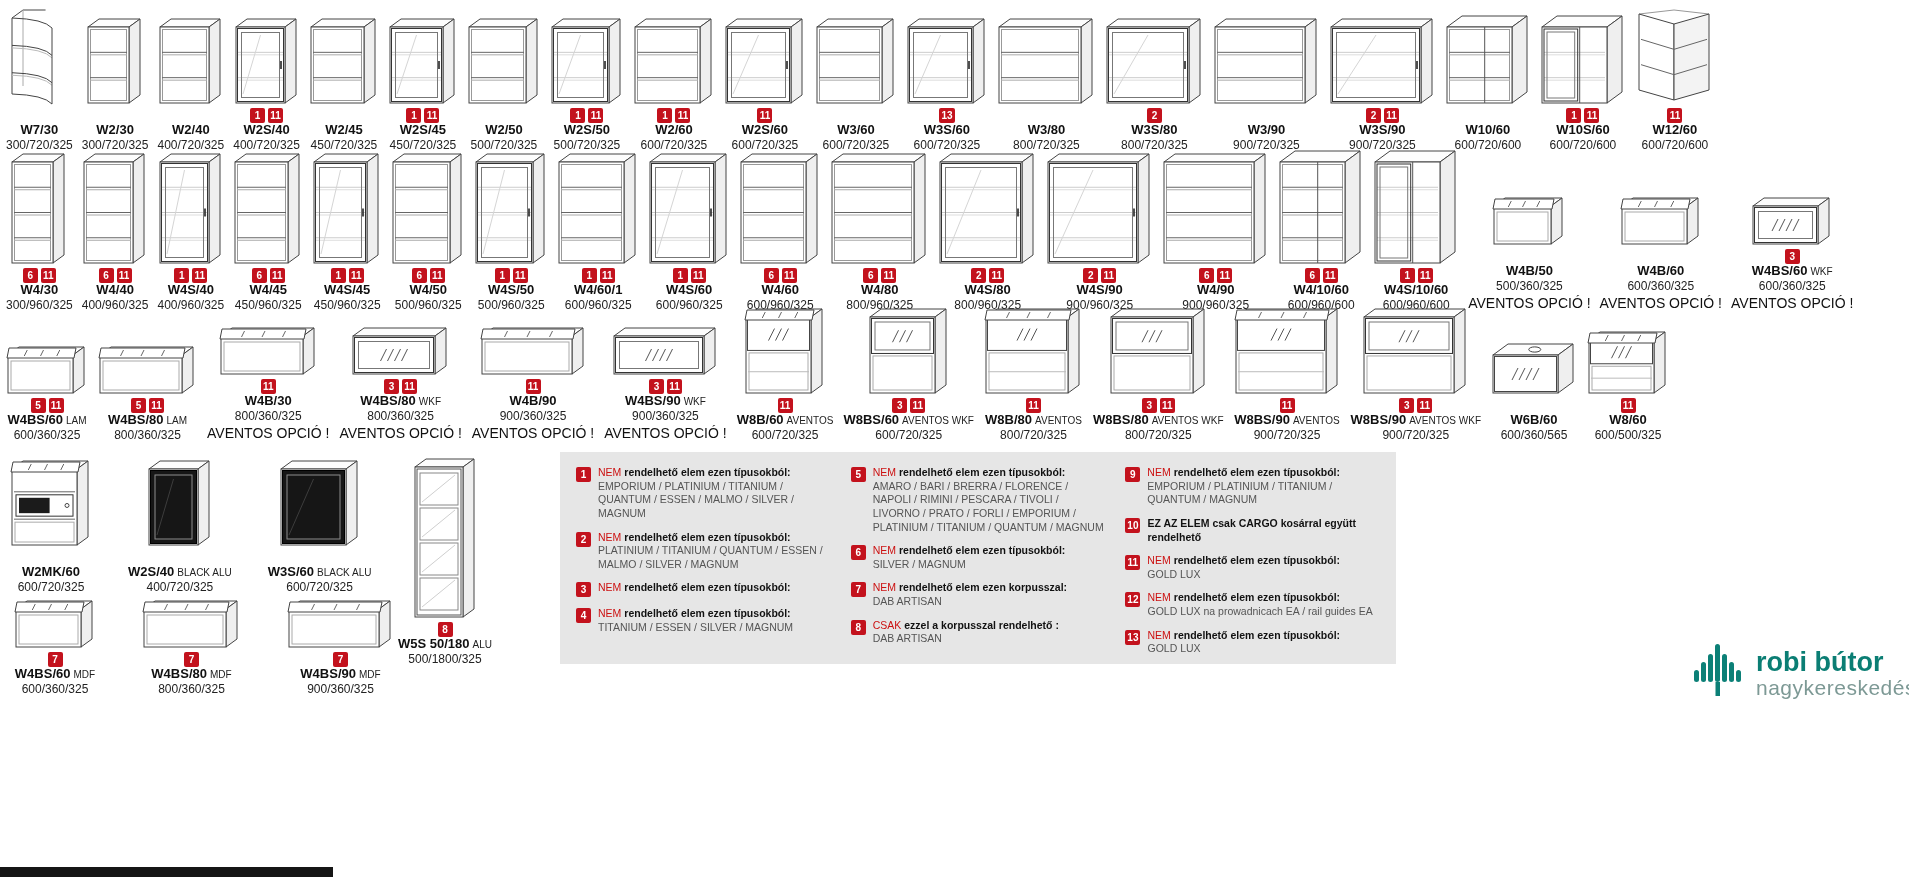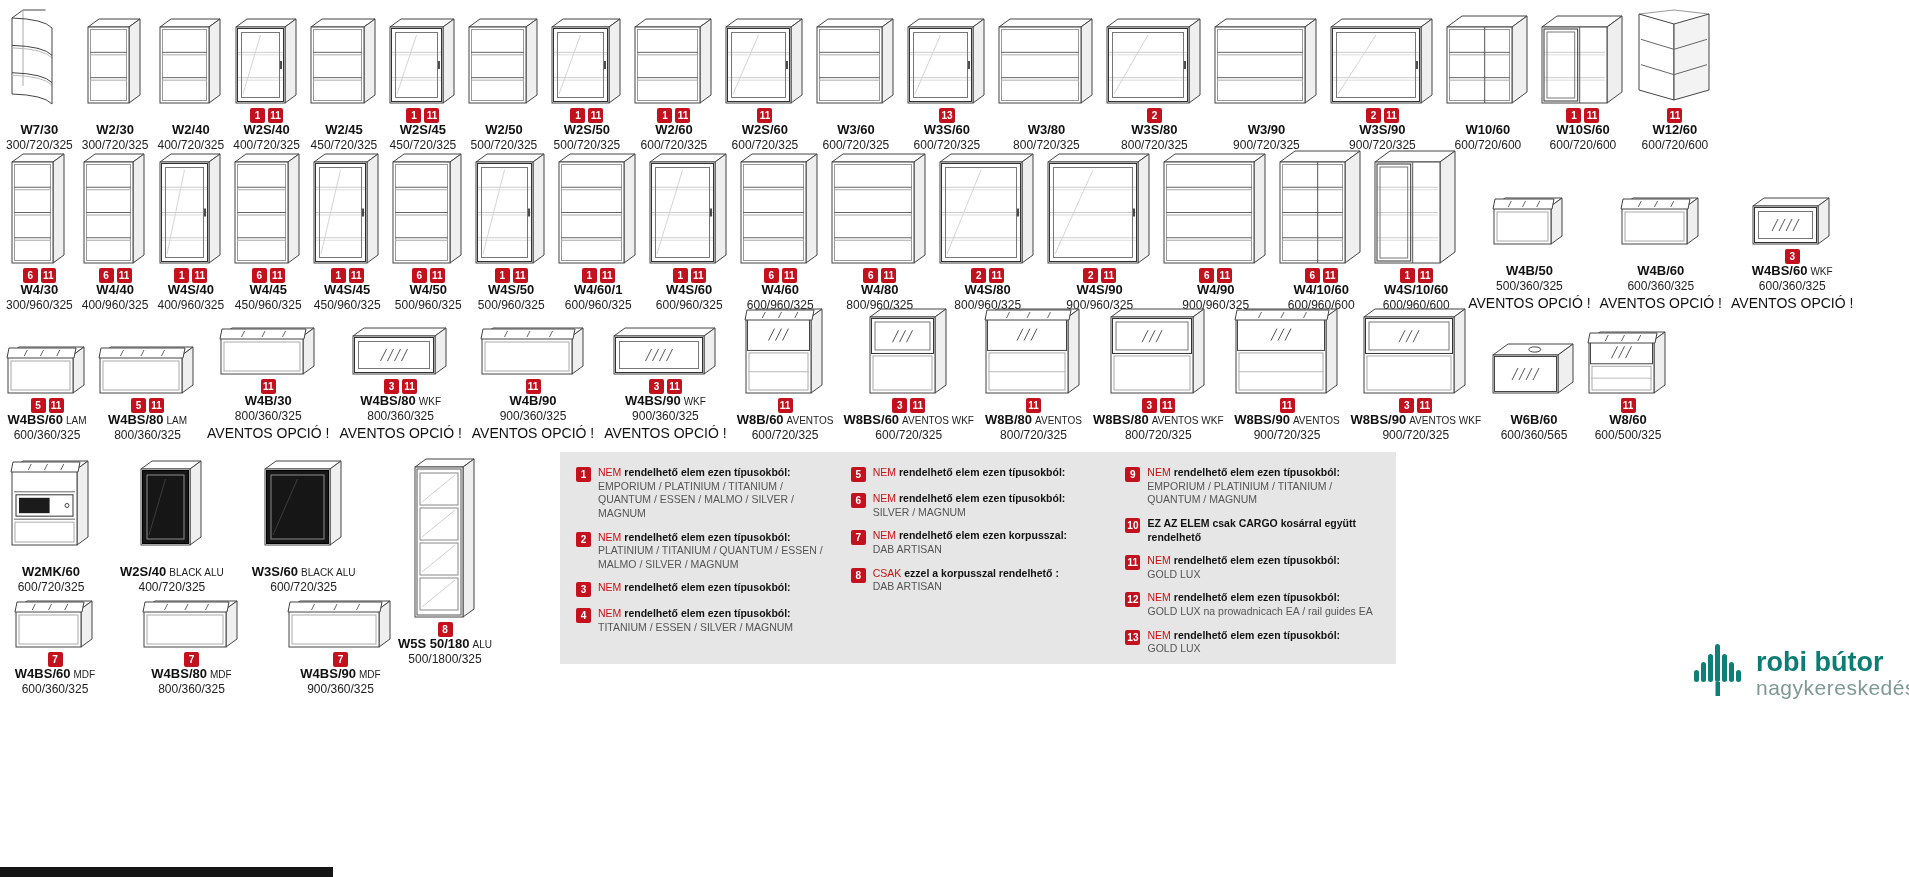--- a/index.html
+++ b/index.html
@@ -2,21 +2,21 @@
 <html><head>
 <meta charset="utf-8">
 <style>
 *{margin:0;padding:0;box-sizing:border-box}
 html,body{width:1909px;height:877px;background:#fff;font-family:"Liberation Sans",sans-serif;overflow:hidden}
 #page{position:relative;width:1909px;height:877px;background:#fff}
 .prow{position:absolute;display:flex;align-items:flex-end}
 #row1{left:6px;top:4px;gap:9px}
 #row2{left:6px;top:142px;gap:9px}
 #row3{left:6px;top:300px;gap:10px}
-#groupA{left:10px;top:452px;gap:28px}
+#groupA{left:10px;top:452px;gap:36px}
 #tallUnit{left:398px;top:450px}
 #groupB{left:14px;top:592px;gap:46px}
 .card{display:flex;flex-direction:column;align-items:center;text-align:center}
 .draw svg{display:block;overflow:visible}
 .badges{height:15px;display:flex;gap:3px;align-items:center;justify-content:center;margin-top:2px}
 .bsq{min-width:15px;height:15px;padding:0 2px;background:#c3121d;color:#fff;font-size:10px;font-weight:bold;display:inline-flex;align-items:center;justify-content:center;border-radius:2px}
 .code{font-size:13px;font-weight:bold;color:#111;white-space:nowrap;line-height:1.15}
 .sx{font-weight:normal;font-size:10px;margin-left:3px;color:#222}
 .dims{font-size:12px;color:#222;line-height:1.25;white-space:nowrap}
 .note{font-size:14px;font-weight:normal;color:#111;white-space:nowrap;line-height:1.35}
@@ -1306,21 +1306,21 @@
           <div><span class="l-red">NEM</span><span class="l-bold">rendelhető elem ezen típusokból:</span></div>
         </div>
         <div class="litem">
           <span class="bsq">4</span>
           <div><span class="l-red">NEM</span><span class="l-bold">rendelhető elem ezen típusokból:</span><span class="l-list">TITANIUM / ESSEN / SILVER / MAGNUM</span></div>
         </div>
       </div>
       <div class="lcol">
         <div class="litem">
           <span class="bsq">5</span>
-          <div><span class="l-red">NEM</span><span class="l-bold">rendelhető elem ezen típusokból:</span></div>
+          <div><span class="l-red">NEM</span><span class="l-bold">rendelhető elem ezen típusokból:</span><span class="l-list">AMARO / BARI / BRERRA / FLORENCE / NAPOLI / RIMINI / PESCARA / TIVOLI / LIVORNO / PRATO / FORLI / EMPORIUM / PLATINIUM / TITANIUM / QUANTUM / MAGNUM</span></div>
         </div>
         <div class="litem">
           <span class="bsq">6</span>
           <div><span class="l-red">NEM</span><span class="l-bold">rendelhető elem ezen típusokból:</span><span class="l-list">SILVER / MAGNUM</span></div>
         </div>
         <div class="litem">
           <span class="bsq">7</span>
           <div><span class="l-red">NEM</span><span class="l-bold">rendelhető elem ezen korpusszal:</span><span class="l-list">DAB ARTISAN</span></div>
         </div>
         <div class="litem">

